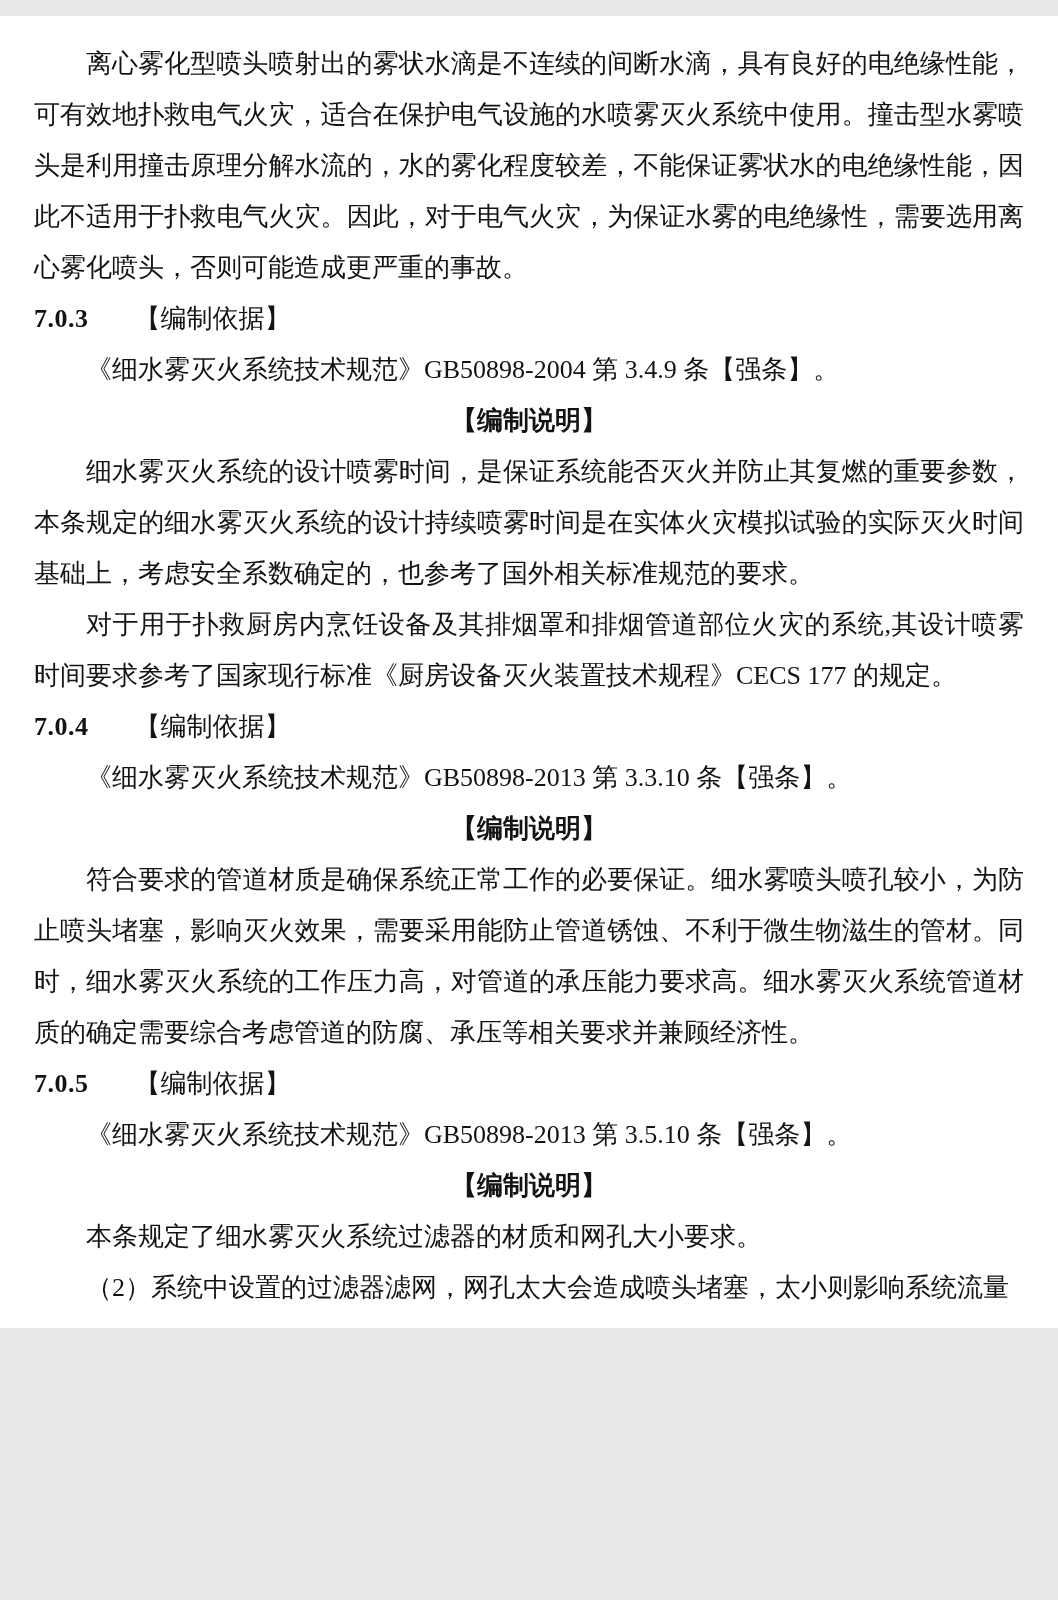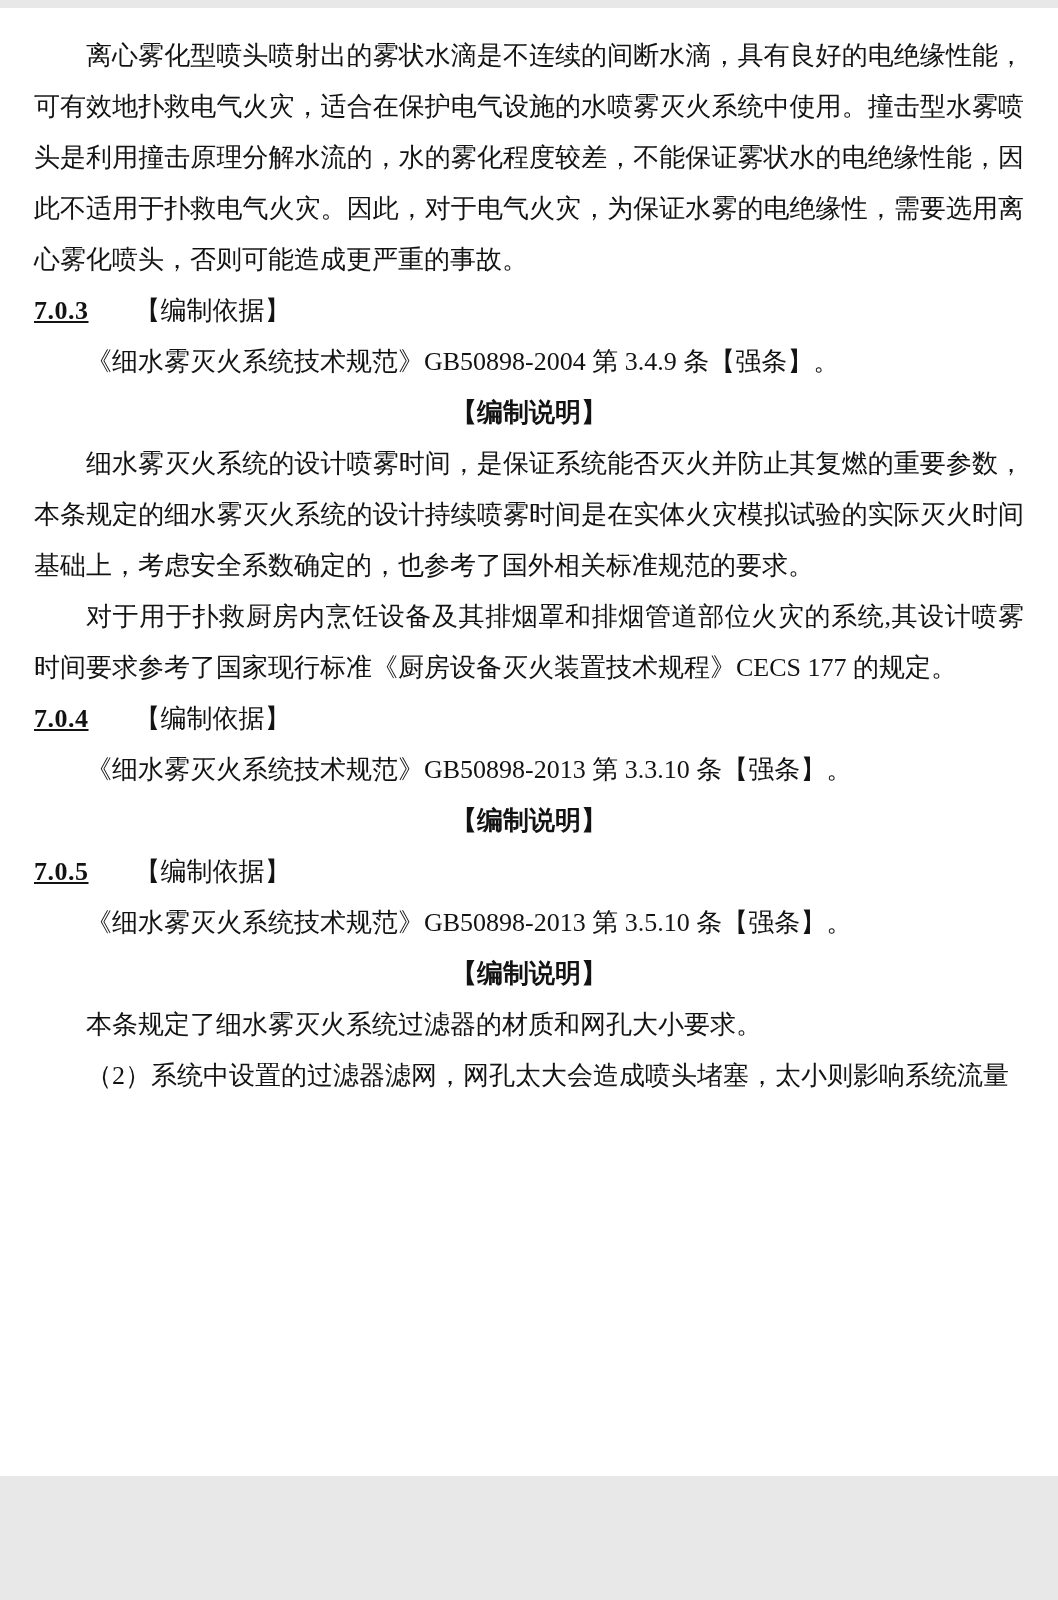--- a/index.html
+++ b/index.html
@@ -3,22 +3,22 @@
 <meta charset="utf-8">
 <style>
   html, body {
     margin: 0;
     padding: 0;
     background: #e8e8e8;
   }
   .page {
     position: relative;
     width: 1058px;
-    height: 1468px;
-    margin: 8px auto;
+    height: 1312px;
+    margin: 16px auto;
     background: #ffffff;
     overflow: hidden;
     font-family: "Liberation Serif", "DejaVu Serif", serif;
     color: #131313;
   }
   .doc {
     position: absolute;
     left: 34px;
     top: 22px;
     width: 990px;
@@ -33,21 +33,20 @@
   }
   .heading {
     margin: 0;
     font-weight: bold;
     text-align: left;
   }
   .heading-num {
     font-weight: bold;
     letter-spacing: 0.5px;
     margin-right: 46px;
-    text-decoration: underline;
   }
   .heading-label {
     font-weight: normal;
   }
   .subheading {
     margin: 0;
     font-weight: bold;
     text-align: center;
   }
   .page-number {
@@ -94,20 +93,21 @@
   <div class="doc" id="doc-body">
       <p class="para">离心雾化型喷头喷射出的雾状水滴是不连续的间断水滴，具有良好的电绝缘性能，可有效地扑救电气火灾，适合在保护电气设施的水喷雾灭火系统中使用。撞击型水雾喷头是利用撞击原理分解水流的，水的雾化程度较差，不能保证雾状水的电绝缘性能，因此不适用于扑救电气火灾。因此，对于电气火灾，为保证水雾的电绝缘性，需要选用离心雾化喷头，否则可能造成更严重的事故。</p>
       <div class="heading"><span class="heading-num">7.0.3</span><span class="heading-label">【编制依据】</span></div>
       <p class="para">《细水雾灭火系统技术规范》GB50898-2004 第 3.4.9 条【强条】。</p>
       <div class="subheading">【编制说明】</div>
       <p class="para">细水雾灭火系统的设计喷雾时间，是保证系统能否灭火并防止其复燃的重要参数，本条规定的细水雾灭火系统的设计持续喷雾时间是在实体火灾模拟试验的实际灭火时间基础上，考虑安全系数确定的，也参考了国外相关标准规范的要求。</p>
       <p class="para">对于用于扑救厨房内烹饪设备及其排烟罩和排烟管道部位火灾的系统,其设计喷雾时间要求参考了国家现行标准《厨房设备灭火装置技术规程》CECS 177  的规定。</p>
       <div class="heading"><span class="heading-num">7.0.4</span><span class="heading-label">【编制依据】</span></div>
       <p class="para">《细水雾灭火系统技术规范》GB50898-2013 第 3.3.10 条【强条】。</p>
       <div class="subheading">【编制说明】</div>
+      <p class="para">符合要求的管道材质是确保系统正常工作的必要保证。细水雾喷头喷孔较小，为防止喷头堵塞，影响灭火效果，需要采用能防止管道锈蚀、不利于微生物滋生的管材。同时，细水雾灭火系统的工作压力高，对管道的承压能力要求高。细水雾灭火系统管道材质的确定需要综合考虑管道的防腐、承压等相关要求并兼顾经济性。</p>
       <div class="heading"><span class="heading-num">7.0.5</span><span class="heading-label">【编制依据】</span></div>
       <p class="para">《细水雾灭火系统技术规范》GB50898-2013 第 3.5.10 条【强条】。</p>
       <div class="subheading">【编制说明】</div>
       <p class="para">本条规定了细水雾灭火系统过滤器的材质和网孔大小要求。</p>
       <p class="para">（2）系统中设置的过滤器滤网，网孔太大会造成喷头堵塞，太小则影响系统流量</p>
     </div>
 
   <div class="watermark">
     <svg class="watermark-icon" viewBox="0 0 44 46" xmlns="http://www.w3.org/2000/svg">
       <circle cx="23" cy="20" r="17" fill="none" stroke="#a6a6a6" stroke-width="3"></circle>

